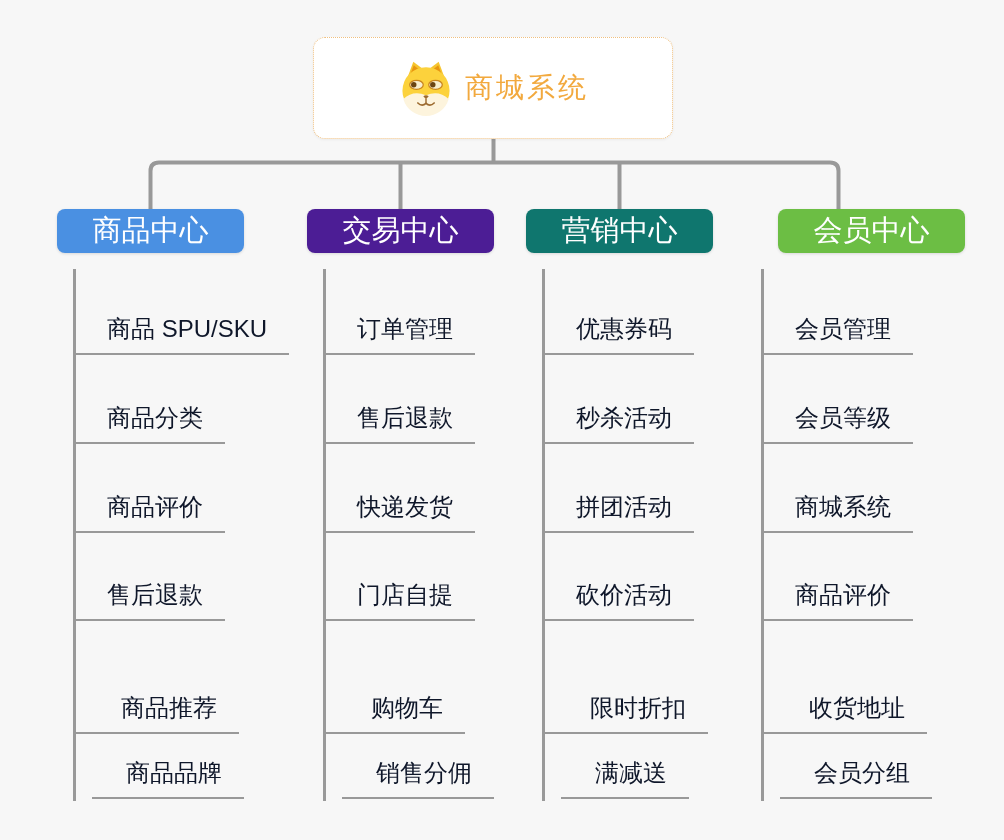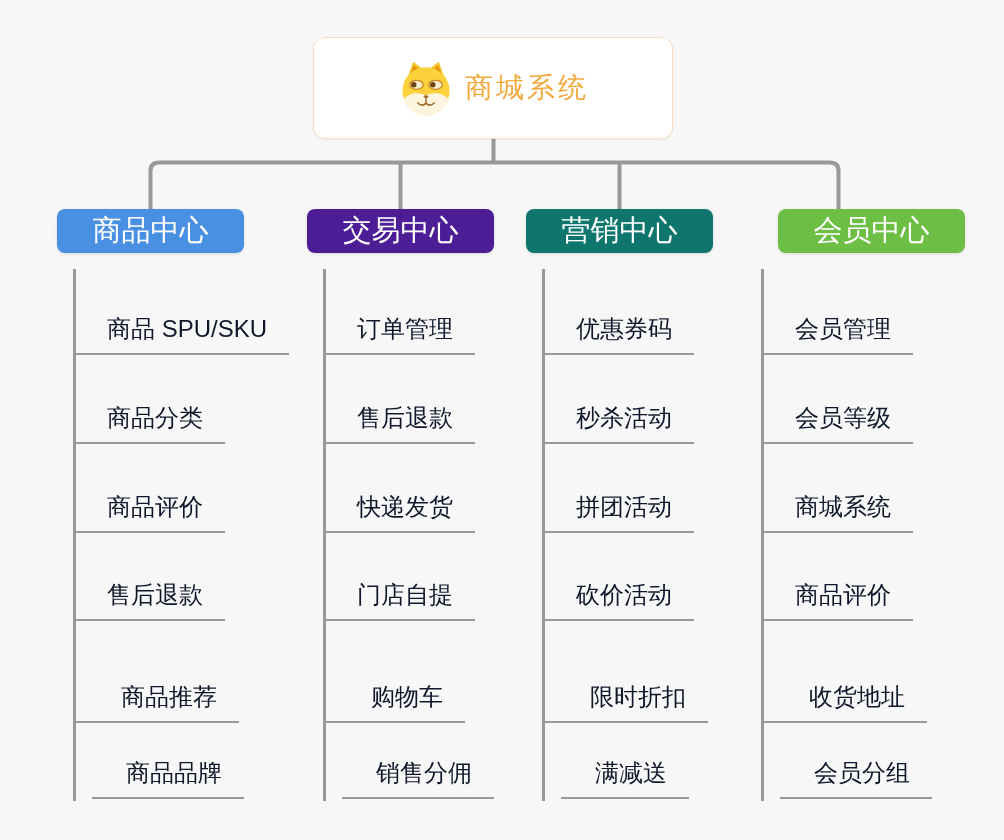--- a/index.html
+++ b/index.html
@@ -61,21 +61,21 @@
     transform:translateY(-100%);
     padding:0 22px 8px 34px;
     border-bottom:2px solid #999999;
     font-size:24px;color:#0f172a;
     white-space:nowrap;
   }
   .leaf-node:nth-of-type(1){top:86px;}
   .leaf-node:nth-of-type(2){top:175px;}
   .leaf-node:nth-of-type(3){top:264px;}
   .leaf-node:nth-of-type(4){top:352px;}
-  .leaf-node:nth-of-type(5){top:454px;padding-left:48px;}
+  .leaf-node:nth-of-type(5){top:465px;padding-left:48px;}
   .leaf-node:nth-of-type(6){top:530px;margin-left:19px;}
 </style>
 </head>
 <body>
 
 <div class="canvas">
 
   <svg class="tree-svg" width="1004" height="220">
     <g stroke="#999999" stroke-width="4" fill="none">
       <path d="M493.5,139 L493.5,163"></path>

